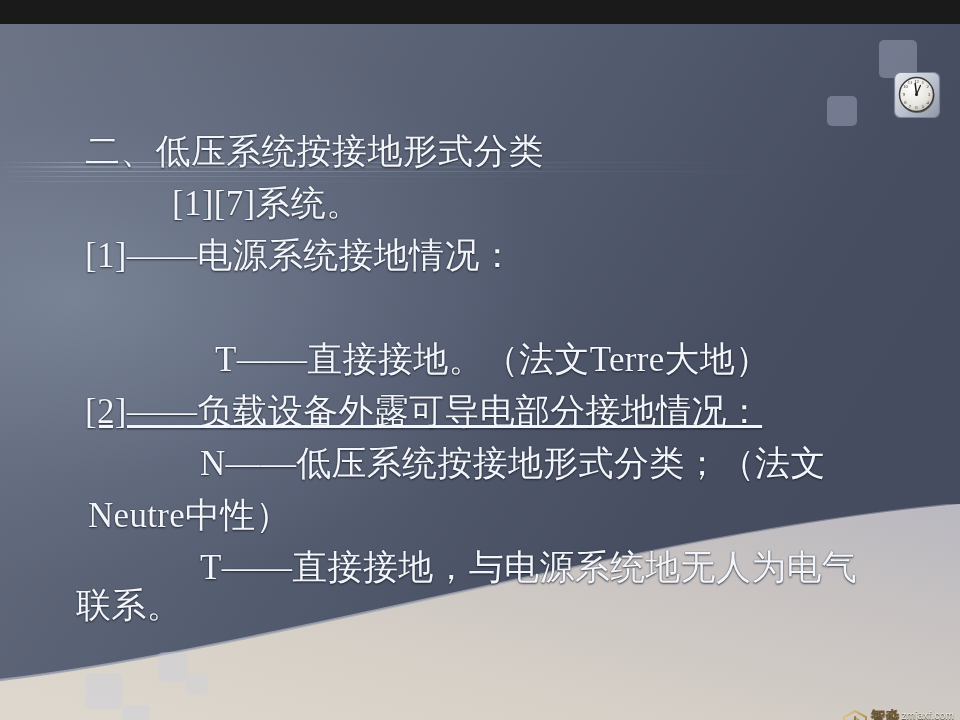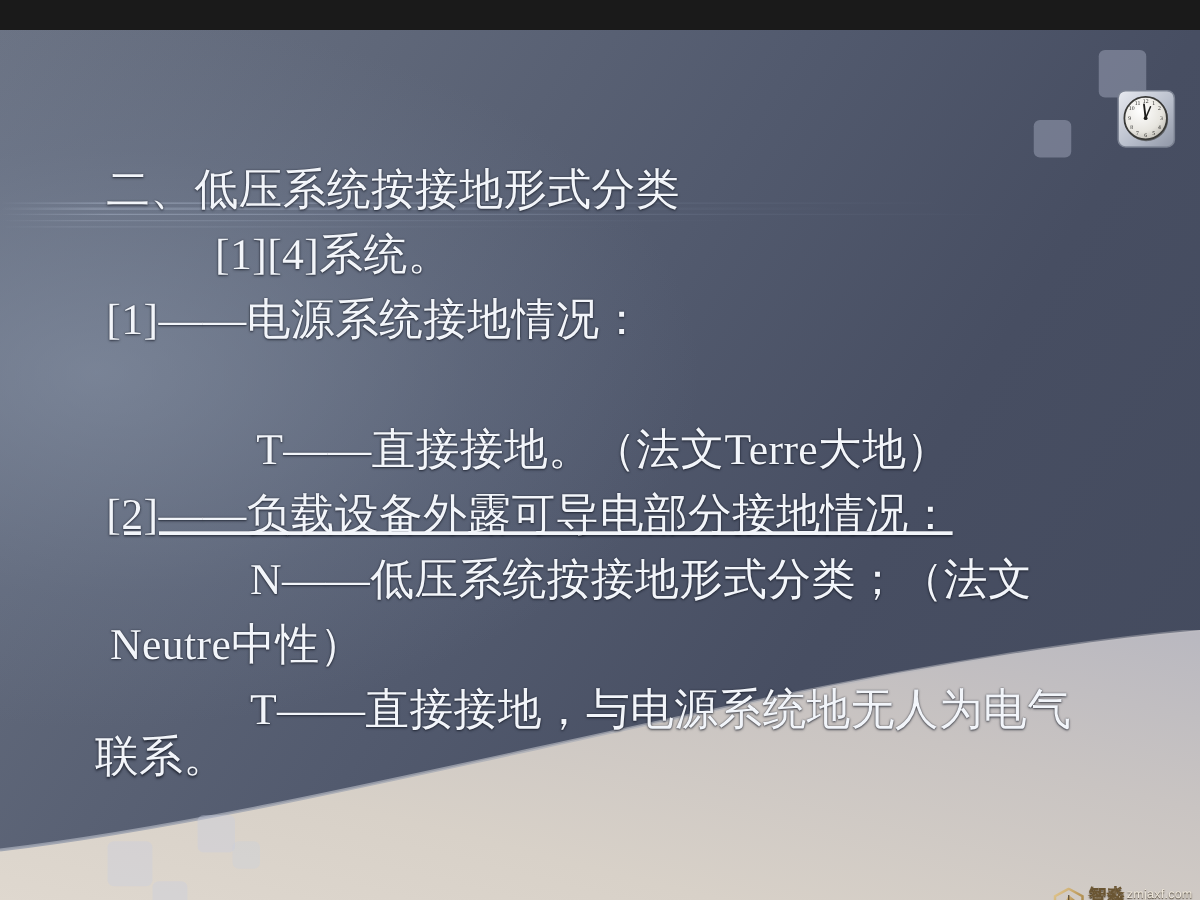--- a/index.html
+++ b/index.html
@@ -44,21 +44,21 @@
     line-height:50px;
     letter-spacing:0.3px;
     text-shadow:0 1px 2px rgba(18,22,34,0.75), 0 0 1px rgba(10,12,20,0.6);
   }
   .line{position:absolute;white-space:nowrap;}
 
   .l-title   {left:85px;  top:103px;}
   .l-sys     {left:172px; top:155px;}
   .l-b1      {left:85px;  top:207px;}
   .l-i       {left:210px; top:259px;}
-  .l-t1      {left:205px; top:311px;}
+  .l-t1      {left:215px; top:311px;}
   .l-b2      {left:85px;  top:363px;text-decoration:underline;}
   .l-n       {left:200px; top:415px;}
   .l-neutre  {left:88px;  top:467px;}
   .l-t2      {left:200px; top:519px;}
   .l-lian    {left:76px;  top:557px;}
 
   
   .watermark{position:absolute;left:842px;top:682px;width:112px;height:34px;
     display:flex;align-items:center;gap:3px;}
   .wm-logo{width:26px;height:26px;flex:0 0 26px;}
@@ -142,21 +142,21 @@
     </svg>
   </div>
 
   <div class="sq" style="left:86px;top:649px;width:36px;height:36px;"></div>
   <div class="sq" style="left:122px;top:681px;width:28px;height:28px;"></div>
   <div class="sq" style="left:158px;top:628px;width:30px;height:30px;"></div>
   <div class="sq" style="left:186px;top:649px;width:22px;height:22px;opacity:.8;"></div>
 
   <div class="content">
     <div class="line l-title">二、低压系统按接地形式分类</div>
-    <div class="line l-sys">[1][4]系统。</div>
+    <div class="line l-sys">[1][7]系统。</div>
     <div class="line l-b1">[1]——电源系统接地情况：</div>
     <div class="line l-t1">T——直接接地。（法文Terre大地）</div>
     <div class="line l-b2">[2]——负载设备外露可导电部分接地情况：</div>
     <div class="line l-n">N——低压系统按接地形式分类；（法文</div>
     <div class="line l-neutre">Neutre中性）</div>
     <div class="line l-t2">T——直接接地，与电源系统地无人为电气</div>
     <div class="line l-lian">联系。</div>
   </div>
 
   <div class="watermark">

